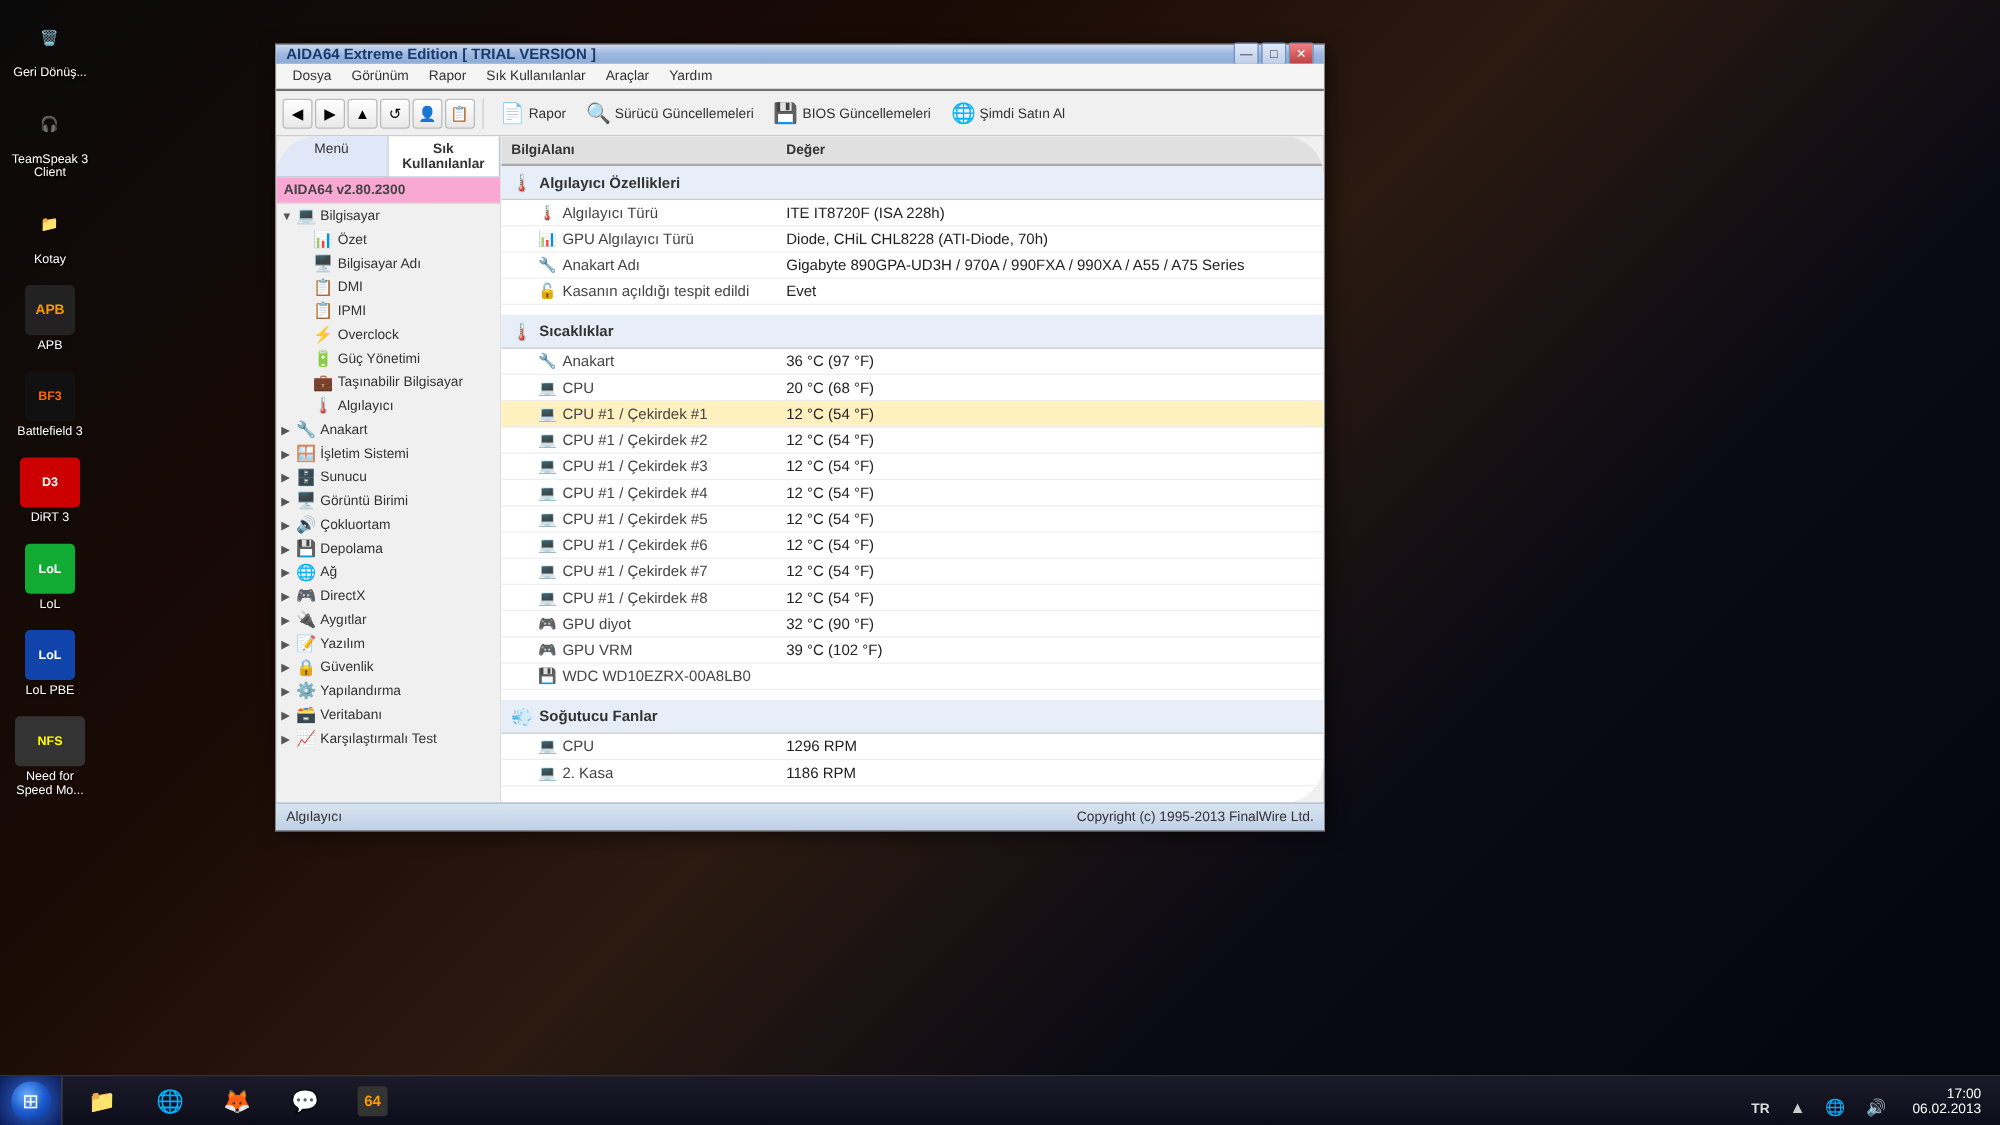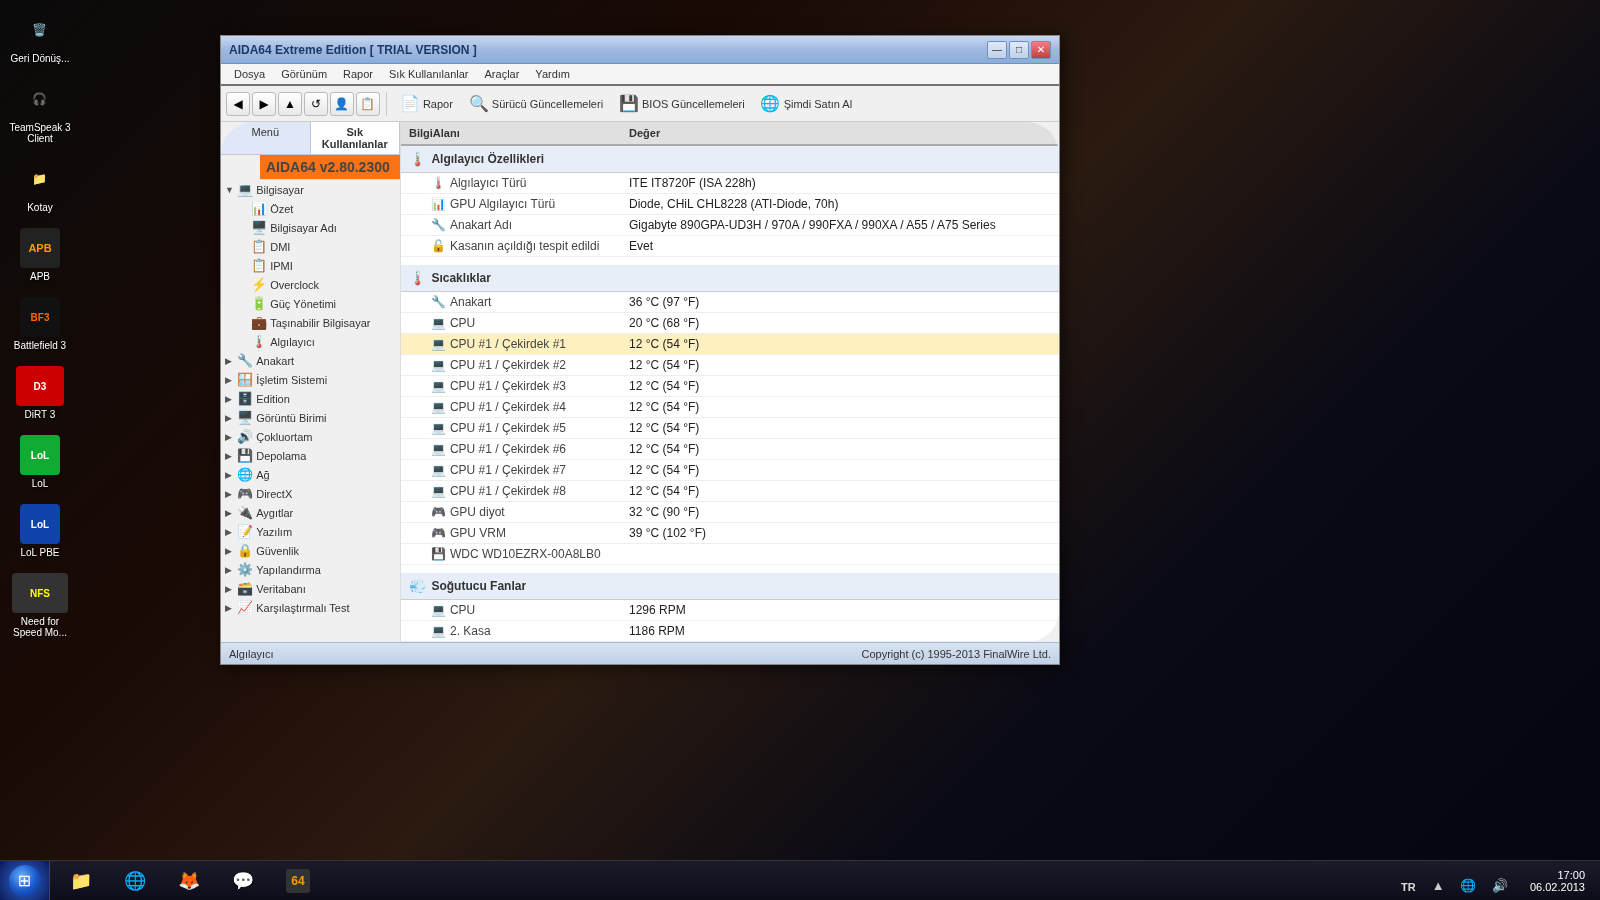--- a/index.html
+++ b/index.html
@@ -162,21 +162,21 @@
       background: #f0f0f0;
       border: 1px solid #888;
       box-shadow: 3px 3px 15px rgba(0,0,0,0.6);
       z-index: 50;
       display: flex;
       flex-direction: column;
     }
 
     
     .window-titlebar {
-      height: 28px;
+      height: 15px;
       background: linear-gradient(to bottom, #c8d8f0 0%, #a0b8e0 50%, #8aadda 100%);
       display: flex;
       align-items: center;
       padding: 0 8px;
       border-bottom: 1px solid #7090c0;
     }
 
     .window-title {
       flex: 1;
       font-size: 12px;
@@ -540,21 +540,21 @@
     </div>
   </div>
 
   <div class="main-content">
 
     <div class="tabs-and-sidebar">
       <div class="sidebar-header-row">
         <div class="sidebar-tab-btn">Menü</div>
         <div class="sidebar-tab-btn active">Sık Kullanılanlar</div>
       </div>
-      <div style="padding: 4px 6px; font-size: 14px; font-weight: bold; color: #444; background: #f97316; border-bottom: 1px solid #ddd; margin-left: 39px;">AIDA64 v2.80.2300</div>
+      <div style="padding: 4px 6px; font-size: 11px; font-weight: bold; color: #444; background: #f9a8d4; border-bottom: 1px solid #ddd;">AIDA64 v2.80.2300</div>
       <div class="sidebar-tree">
 
         <div class="tree-item">
           <span class="expand-icon">▼</span>
           <span class="item-icon">💻</span>
           <span class="item-text">Bilgisayar</span>
         </div>
         <div class="tree-child">
           <div class="tree-item">
             <span class="expand-icon"> </span>
@@ -604,21 +604,21 @@
           <span class="item-text">Anakart</span>
         </div>
         <div class="tree-item">
           <span class="expand-icon">▶</span>
           <span class="item-icon">🪟</span>
           <span class="item-text">İşletim Sistemi</span>
         </div>
         <div class="tree-item">
           <span class="expand-icon">▶</span>
           <span class="item-icon">🗄️</span>
-          <span class="item-text">Edition</span>
+          <span class="item-text">Sunucu</span>
         </div>
         <div class="tree-item">
           <span class="expand-icon">▶</span>
           <span class="item-icon">🖥️</span>
           <span class="item-text">Görüntü Birimi</span>
         </div>
         <div class="tree-item">
           <span class="expand-icon">▶</span>
           <span class="item-icon">🔊</span>
           <span class="item-text">Çokluortam</span>

